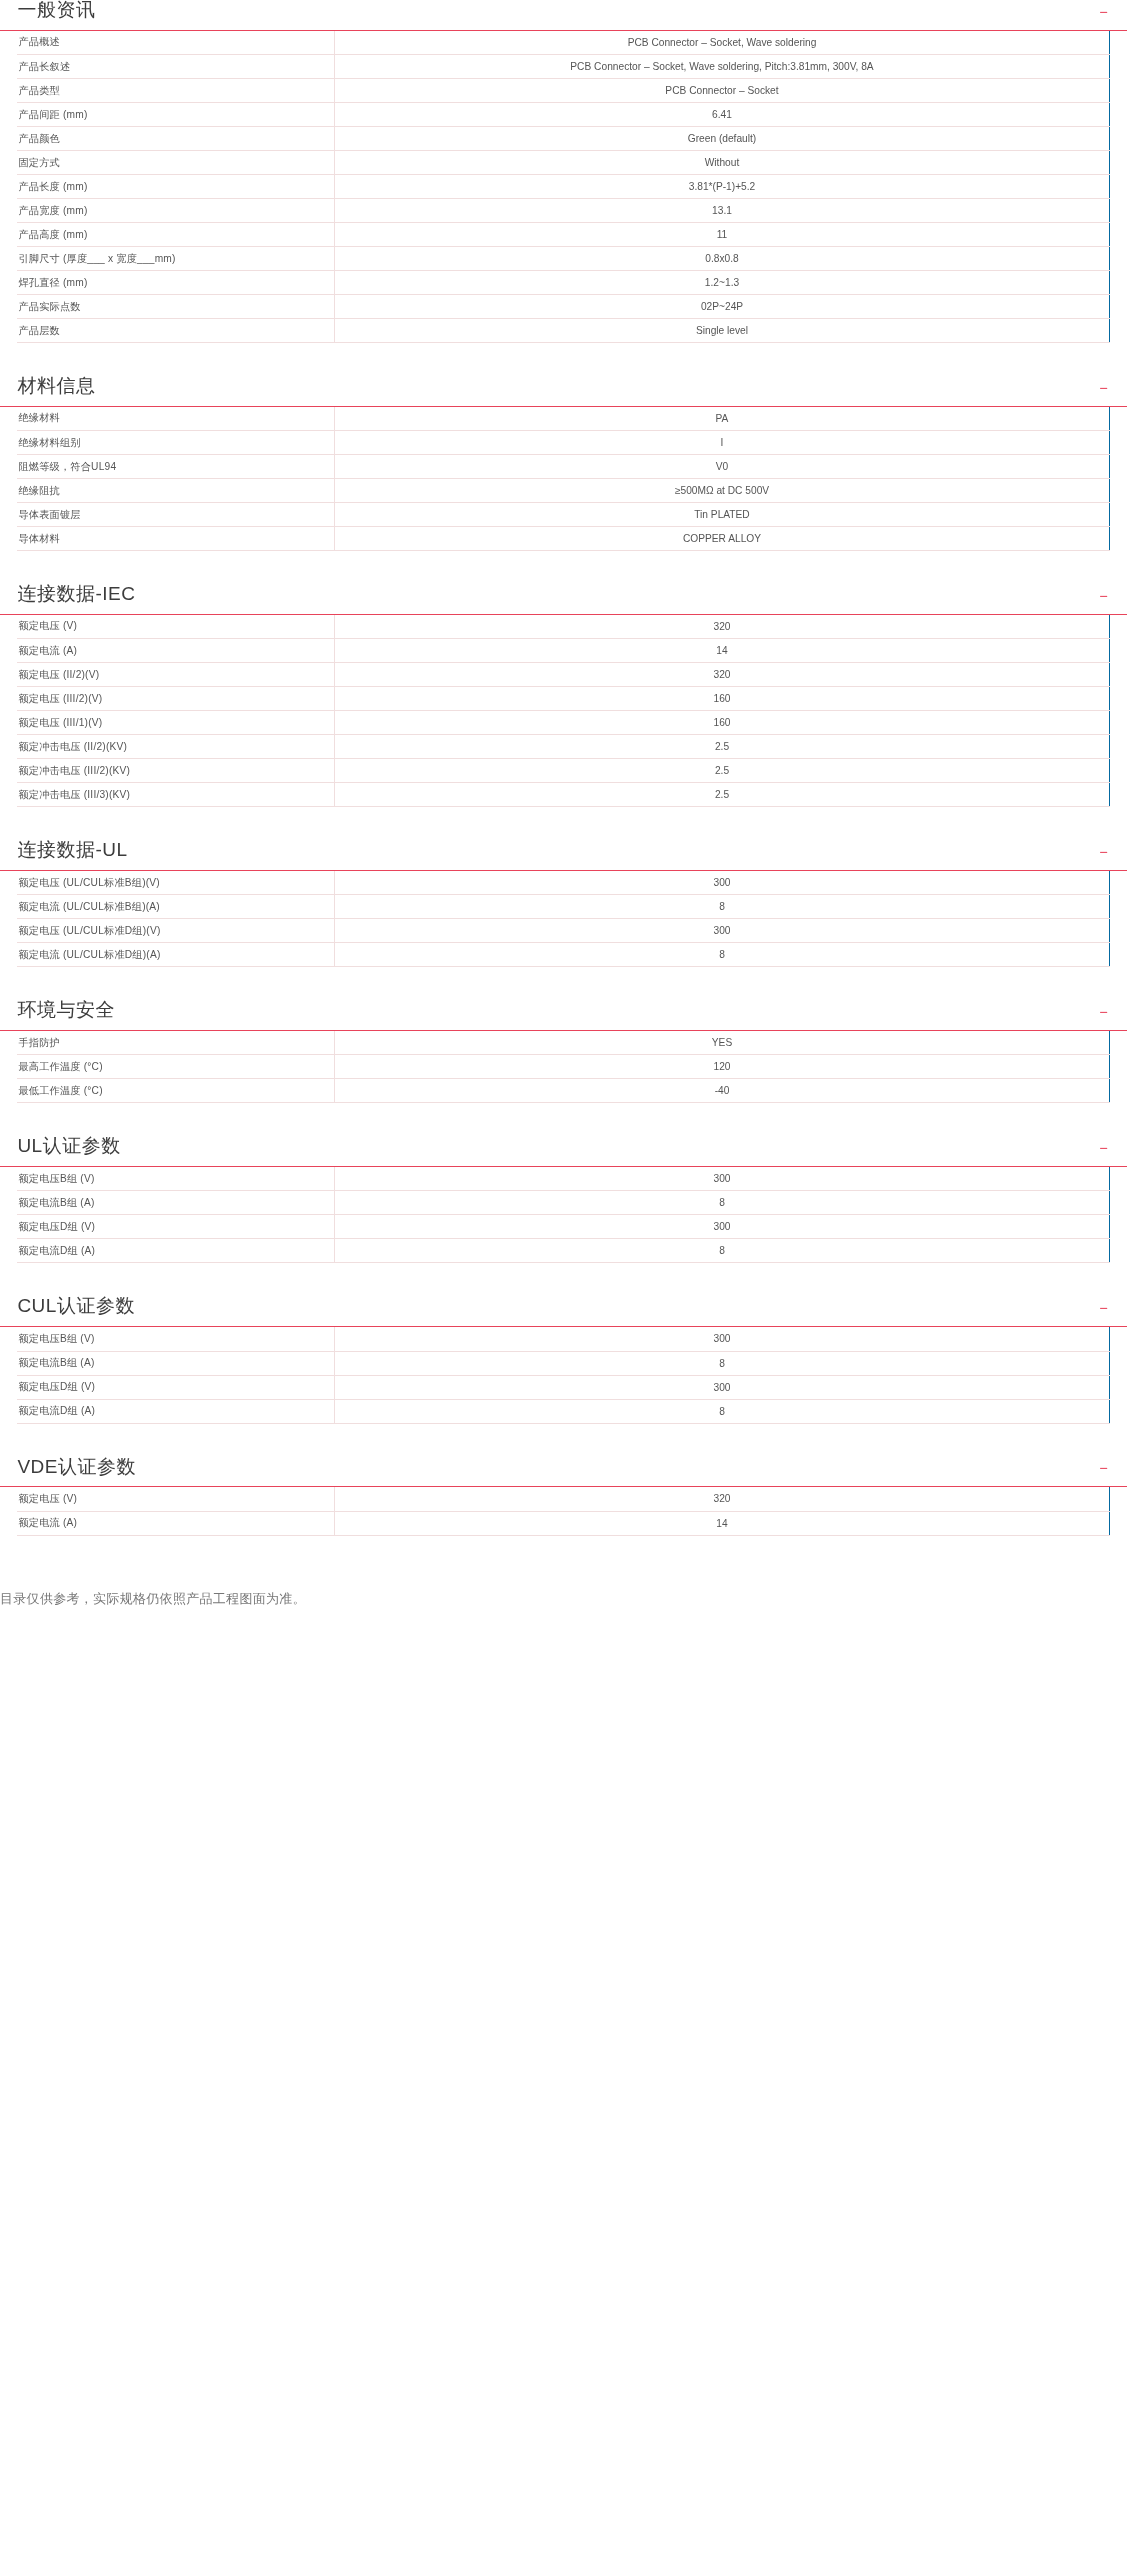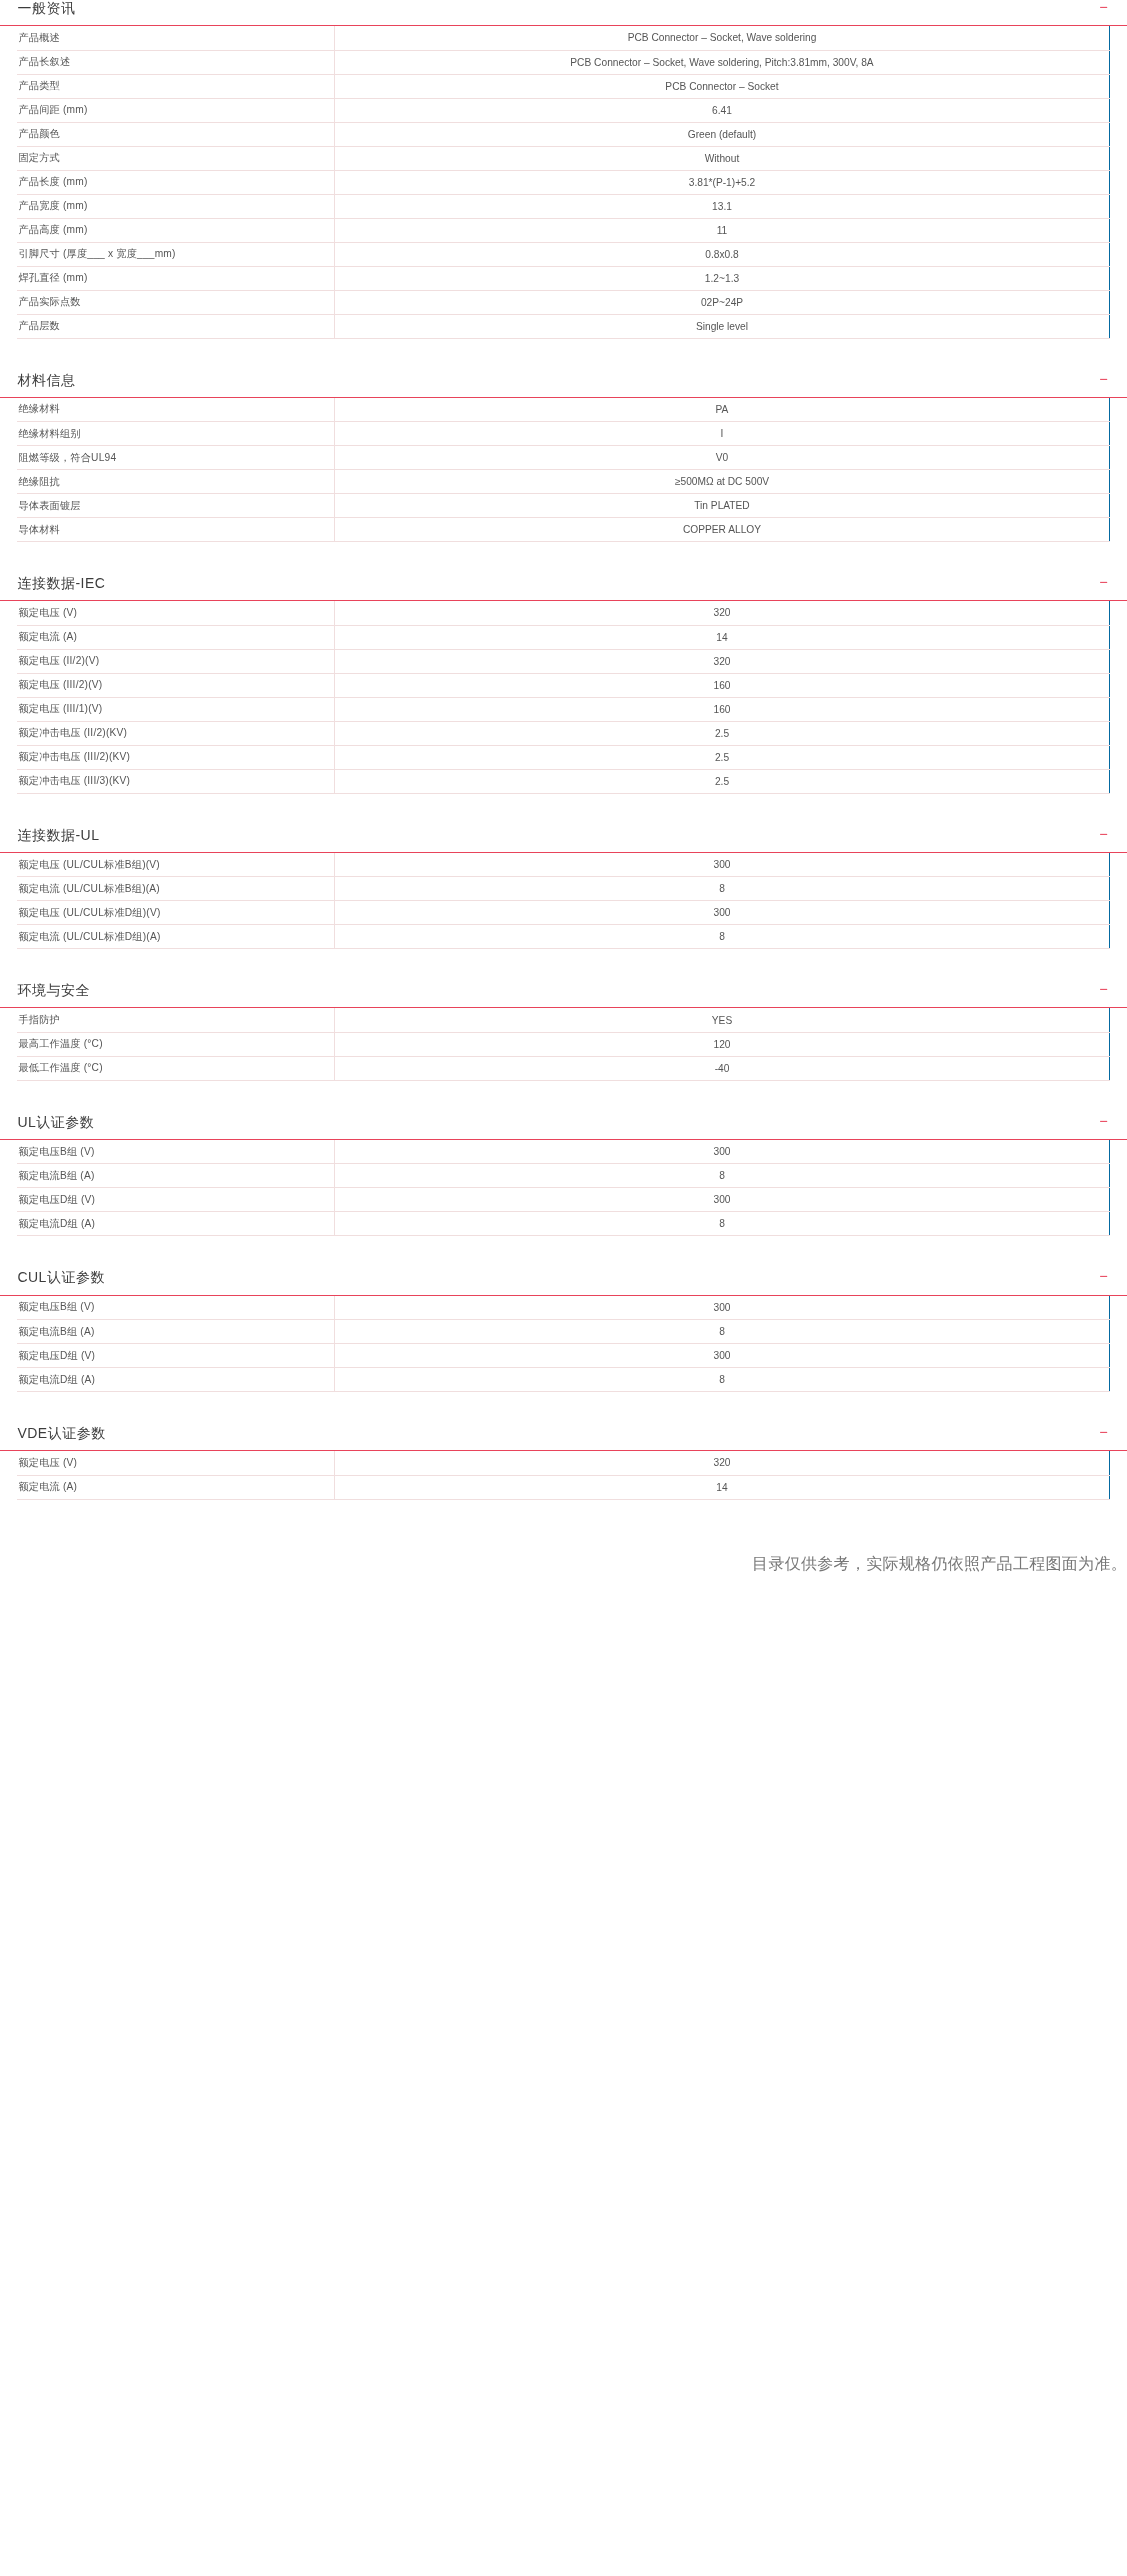--- a/index.html
+++ b/index.html
@@ -24,21 +24,21 @@
   }
   .section-head {
     display: flex;
     align-items: flex-end;
     justify-content: space-between;
     padding: 0 17.4px 8.7px 17.4px;
     border-bottom: 1.5px solid #e8435a;
     margin: 0 0 0 0;
   }
   .section-title {
-    font-size: 14px;
+    font-size: 19px;
     color: #3c3c3c;
     letter-spacing: 0.5px;
     font-weight: 400;
     line-height: 1.1;
   }
   .collapse-toggle {
     color: #e8435a;
     font-size: 14.5px;
     line-height: 1;
     padding: 0 1.9px 1.9px 1.9px;
@@ -79,22 +79,22 @@
   }
   
   .table-wrap table.spec {
     border-left: 1px solid #f0dede;
     border-right: 1px solid #f0dede;
   }
   .table-wrap {
     margin: 0 17.4px 0 17.4px;
   }
   .footer-note {
-    text-align: right;
-    font-size: 16px;
+    text-align: left;
+    font-size: 13px;
     color: #777777;
     padding: 21px 0 17.4px 0;
     letter-spacing: 0.3px;
   }
 </style>
 </head>
 <body>
 
 <div class="page">
   <div id="sections-root">

